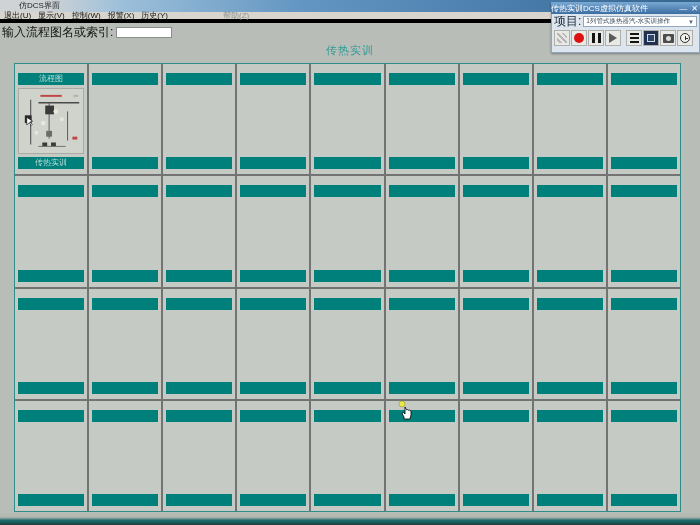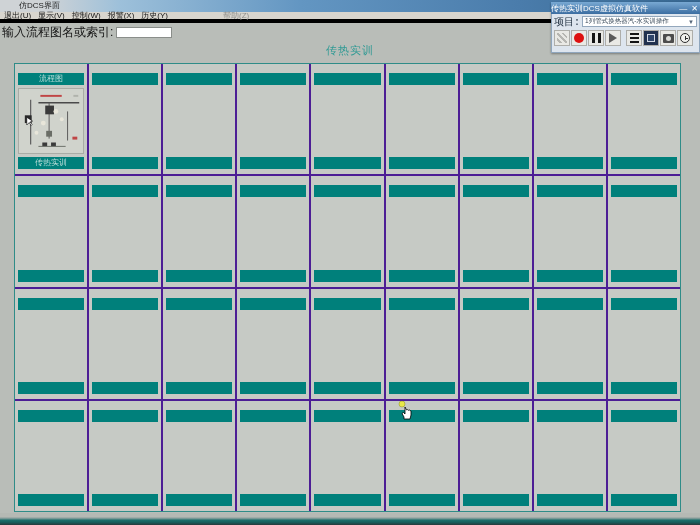--- a/index.html
+++ b/index.html
@@ -36,21 +36,21 @@
     border:1px solid #8a8e8a;font-size:8px;padding:0 1px;
   }
   
   .pagetitle{
     position:absolute;left:0;top:43px;width:700px;text-align:center;
     font-size:11px;color:#2f9a94;letter-spacing:1px;
   }
   
   .grid{
     position:absolute;left:14px;top:63px;width:667px;height:449px;
-    border:1px solid #2f8c88;background:#4c1d95;box-sizing:border-box;
+    border:1px solid #2f8c88;background:#737373;box-sizing:border-box;
     display:grid;grid-template-columns:repeat(9,1fr);grid-template-rows:repeat(4,1fr);gap:2px;
   }
   .cell{
     background:#c6cac5;display:flex;flex-direction:column;
     padding:9px 3px 5px 3px;box-sizing:border-box;min-width:0;min-height:0;
   }
   .bar{height:12px;background:#00807b;flex:0 0 12px;}
   .spacer{flex:1;}
   .cell.first .bar{font-size:8px;line-height:12px;text-align:center;color:#b9ddd9;overflow:hidden;}
   .thumb{
@@ -69,21 +69,21 @@
     height:12px;background:linear-gradient(#79a9d3,#3b6da1);
     display:flex;align-items:flex-end;padding:0 0;box-sizing:border-box;
   }
   .panel-title{flex:1;font-size:8px;color:#ffffff;white-space:nowrap;overflow:hidden;}
   .panel-btn{font-size:8px;color:#ffffff;line-height:10px;padding:0 2px;cursor:default;}
   .panel-body{
     height:39px;background:#dde5ee;border:1px solid #8fa6bd;border-top:none;
     padding:1px 2px;box-sizing:border-box;
   }
   .project-row{display:flex;align-items:center;height:13px;}
-  .project-label{font-size:10px;color:#1a2a3a;margin-right:2px;white-space:nowrap;font-family:Liberation Mono, monospace;}
+  .project-label{font-size:12px;color:#1a2a3a;margin-right:2px;white-space:nowrap;}
   .project-select{
     flex:1;height:11px;background:#ffffff;border:1px solid #93a7bc;
     display:flex;align-items:center;padding:0 2px;box-sizing:border-box;min-width:0;
   }
   .project-value{flex:1;font-size:6.5px;color:#3a4a5a;white-space:nowrap;overflow:hidden;}
   .select-arrow{font-size:6px;color:#55667a;}
   .toolbar{display:flex;align-items:center;gap:1px;margin-top:2px;}
   .tool-btn{
     width:16px;height:16px;background:#e9e9e5;border:1px solid #aeaeaa;
     box-sizing:border-box;display:flex;align-items:center;justify-content:center;flex:0 0 16px;

